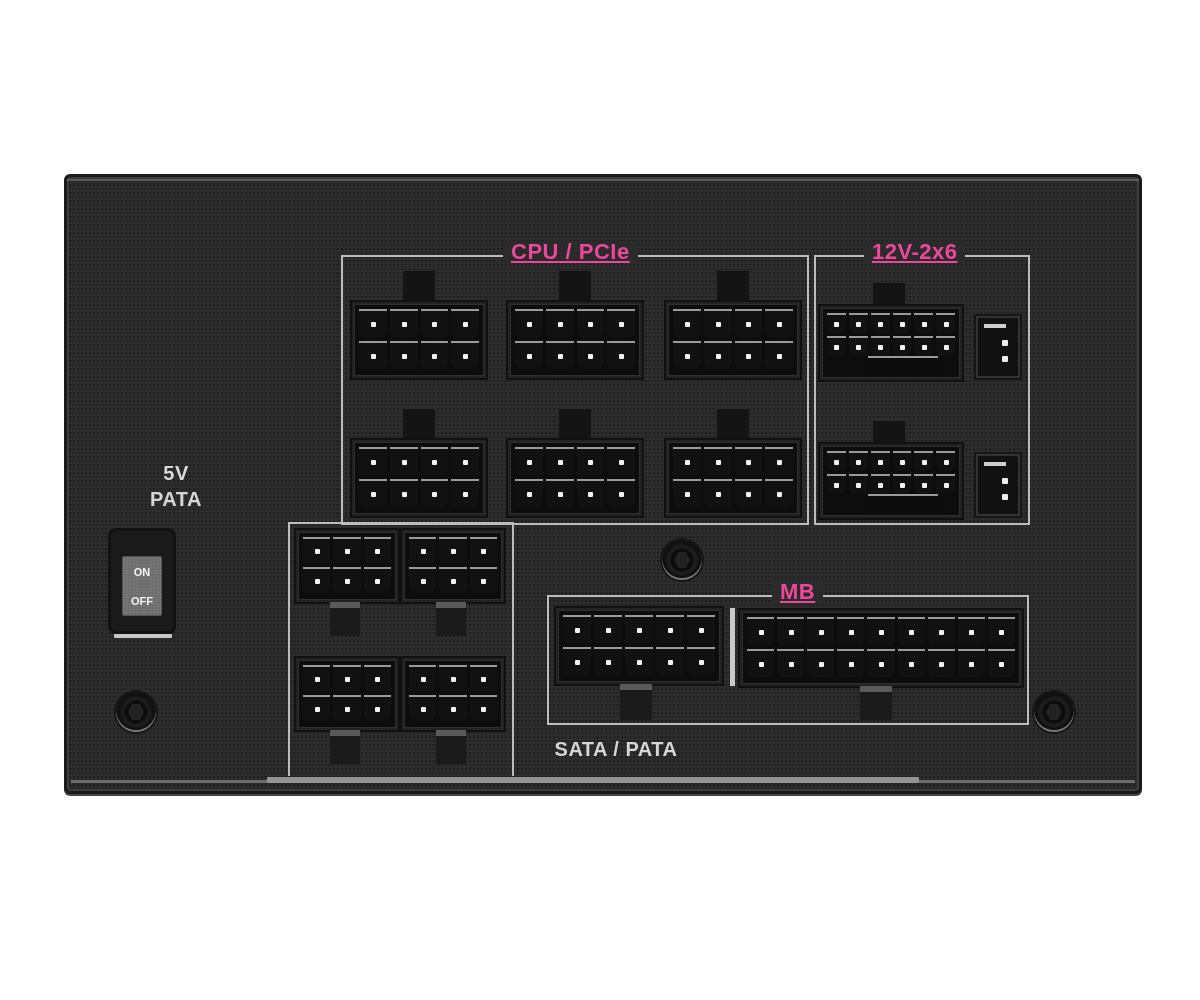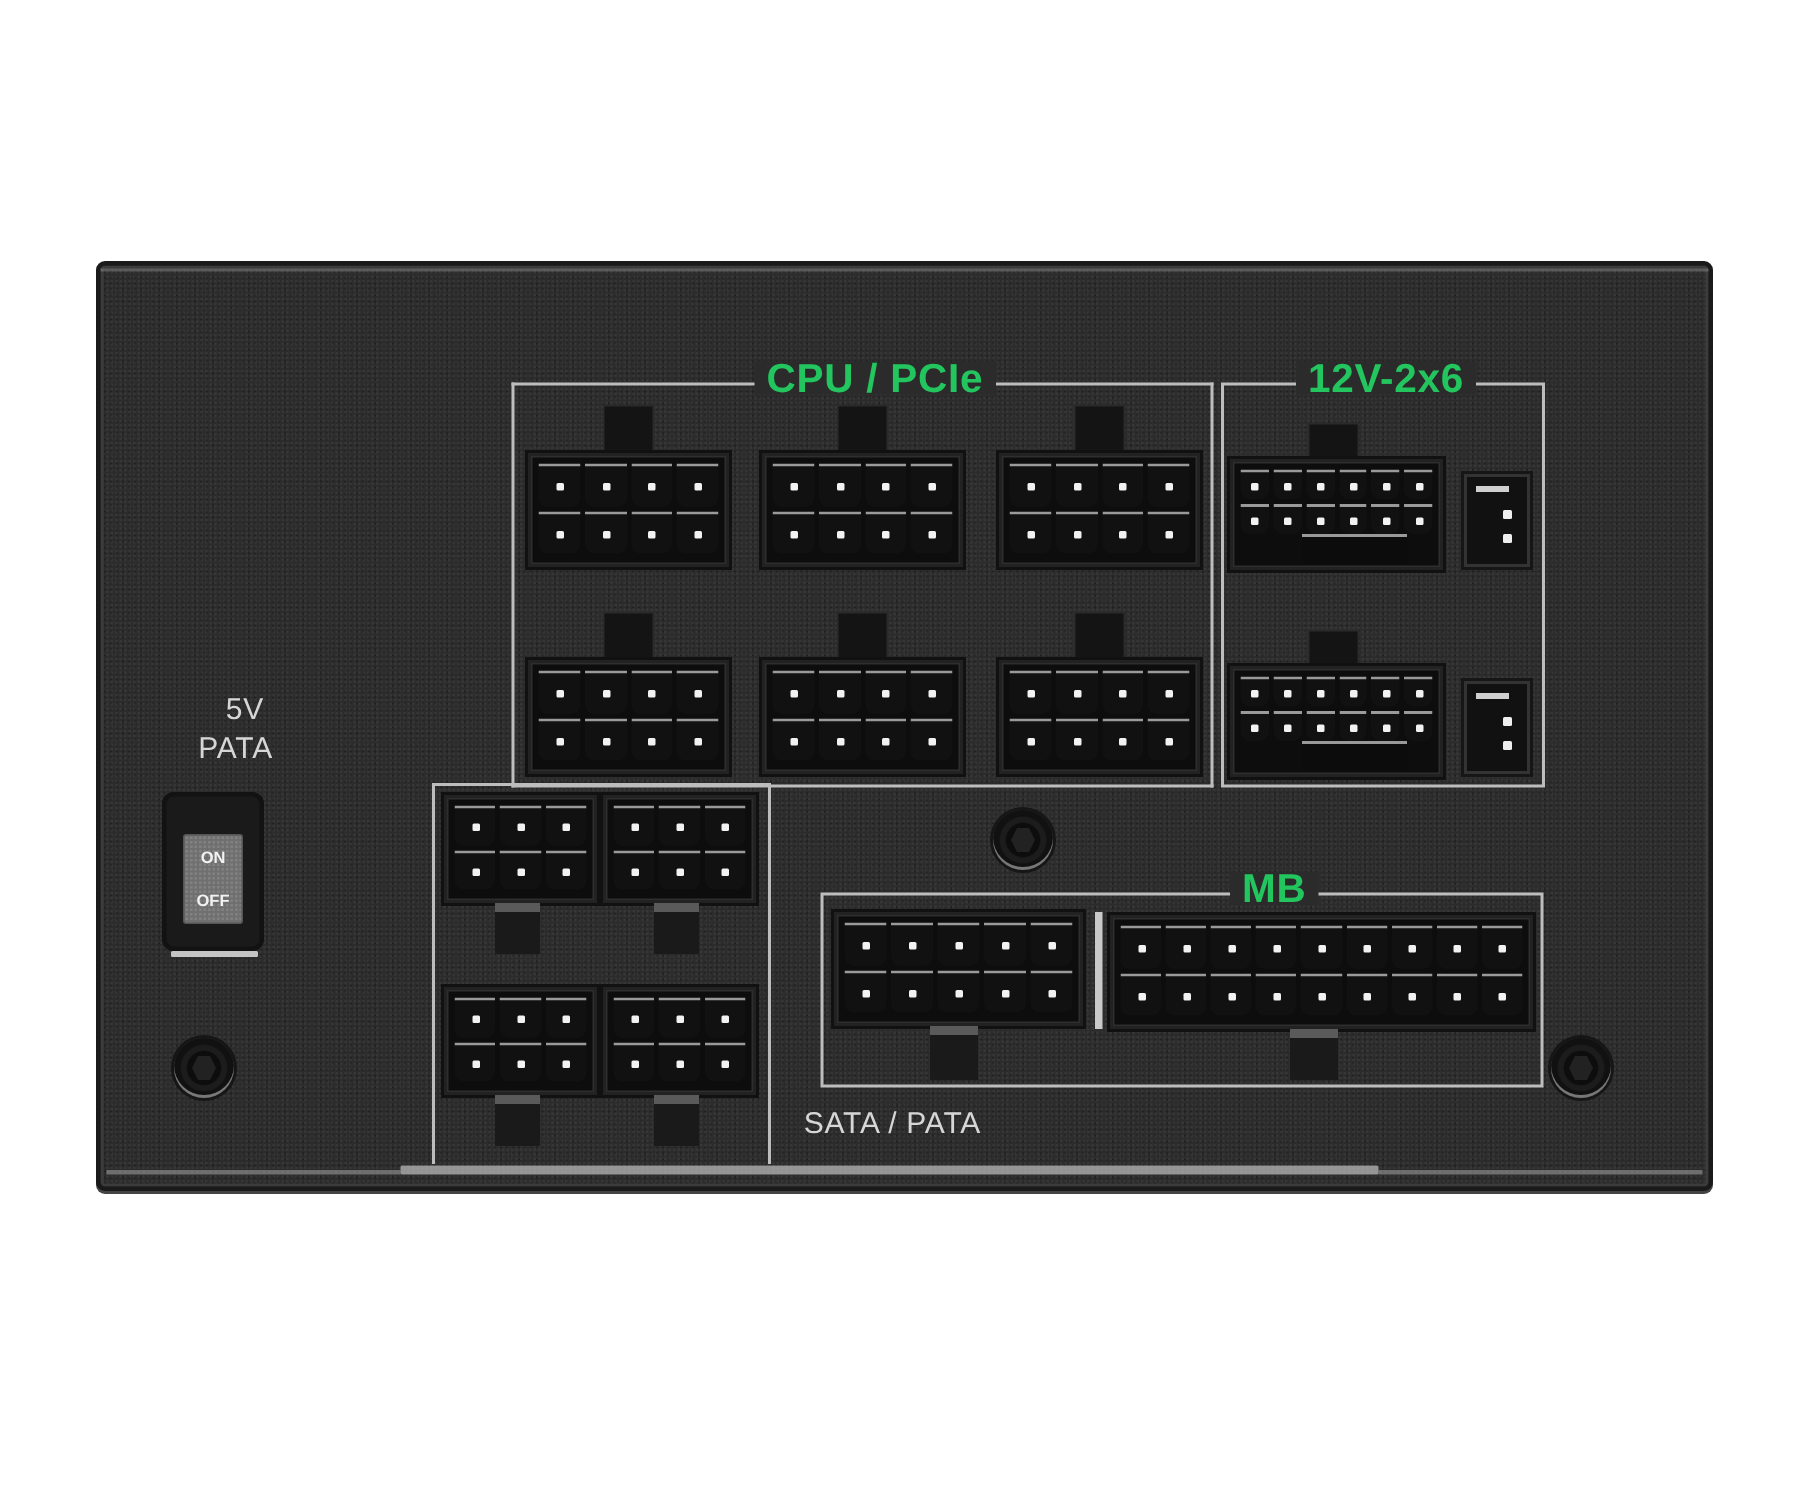--- a/index.html
+++ b/index.html
@@ -18,24 +18,24 @@
     border-radius: 6px;
     box-shadow: inset 0 0 0 2px #3c3c3c, 0 2px 0 #444;
   }
   .panel-rim-top { position:absolute; left:0; right:0; top:2px; height:2px; background:#8a8a8a; opacity:.5; }
   .panel-rim-bottom { position:absolute; left:200px; right:220px; bottom:8px; height:6px; background:#b8b8b8; opacity:.75; border-radius:1px; }
   .panel-rim-bottom-l { position:absolute; left:4px; width:196px; bottom:8px; height:3px; background:#9a9a9a; opacity:.6; }
   .panel-rim-bottom-r { position:absolute; right:4px; width:216px; bottom:8px; height:3px; background:#9a9a9a; opacity:.6; }
 
   .group-frame { position: absolute; border: 2px solid #bdbdbd; }
   .group-label {
-    position: absolute; color: #22c55e; font-weight: bold; font-size: 27px;
-    background: #2b2b2b; padding: 0 8px; letter-spacing: 0.5px; line-height: 22px;
-  }
-  .free-label { position:absolute; color:#d6d6d6; font-weight:normal; font-size:20px; text-align:right; line-height:22px; letter-spacing:.5px; }
+    position: absolute; color: #ec4899; font-weight: bold; font-size: 22px;
+    background: #2b2b2b; padding: 0 8px; letter-spacing: 0.5px; line-height: 22px; text-decoration: underline;
+  }
+  .free-label { position:absolute; color:#d6d6d6; font-weight:bold; font-size:20px; text-align:center; line-height:22px; letter-spacing:.5px;margin-left:40px; }
 
   .connector {
     position: absolute; background: #0d0d0d; border: 2px solid #222;
     box-shadow: 0 0 0 2px #111, inset 0 0 0 1px #2e2e2e;
     display: grid; gap: 3px; padding: 5px 5px 7px 5px;
   }
   .connector .pin {
     background: #111; border-top: 2px solid #9a9a9a; position: relative; border-radius: 0 0 6px 6px;
   }
   .connector .pin::after {
@@ -265,21 +265,21 @@
       <div class="pin"></div>
       <div class="pin"></div>
       <div class="pin"></div>
       <div class="pin"></div>
       <div class="pin"></div>
     </div>
     <div class="latch-down" style="left: 436px; top: 730px; width: 30px; height: 34px;"></div>
   </div>
 
 <div class="group-frame" style="left:547px; top:595px; width:482px; height:130px;"></div>
-<div class="group-label" style="left:820px; top:581px;">MB</div>
+<div class="group-label" style="left:772px; top:581px;">MB</div>
 
 <div id="mb-conns">
     <div class="connector" style="left: 556px; top: 608px; width: 166px; height: 76px; grid-template-columns: repeat(5, 1fr); grid-template-rows: repeat(2, 1fr);">
       <div class="pin"></div>
       <div class="pin"></div>
       <div class="pin"></div>
       <div class="pin"></div>
       <div class="pin"></div>
       <div class="pin"></div>
       <div class="pin"></div>

